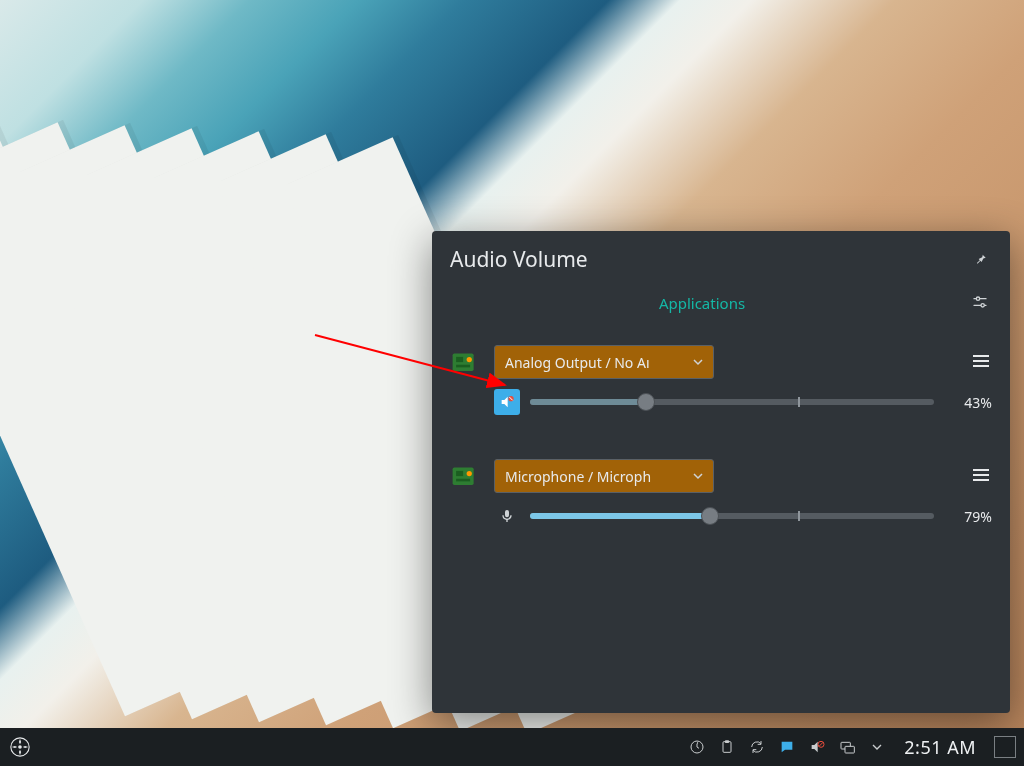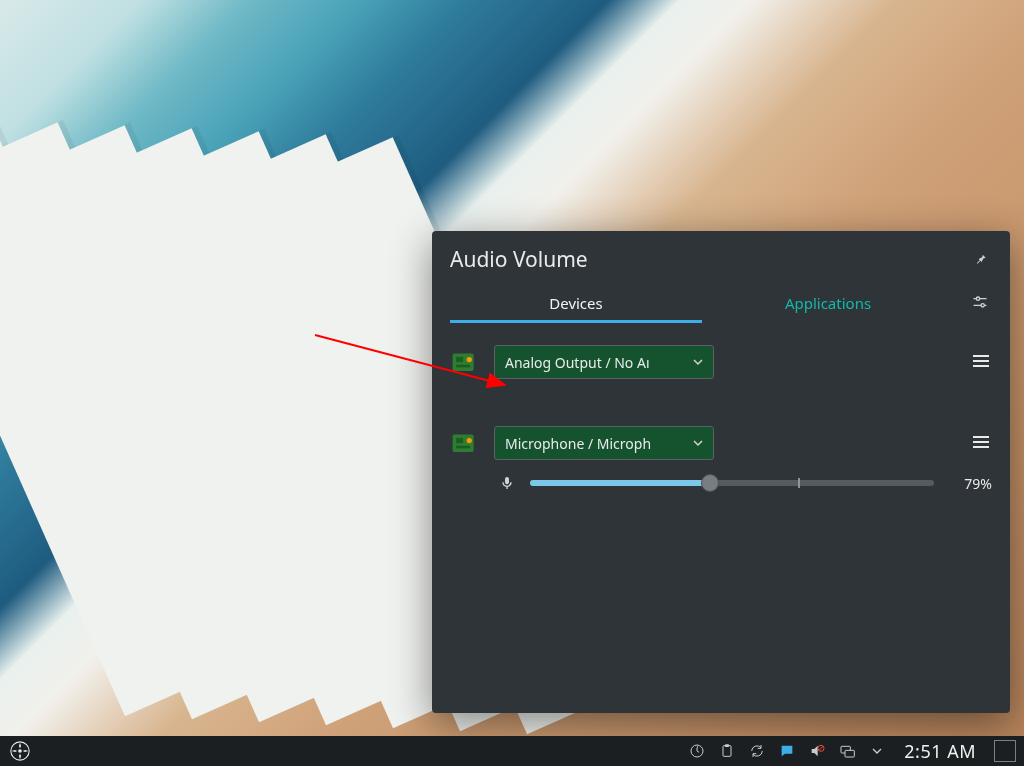--- a/index.html
+++ b/index.html
@@ -25,21 +25,21 @@
     transform: rotate(-24deg);
     pointer-events: none;
   }
   .band .step {
     position: absolute; width: 120px; height: 600px; background: #f0f2ef;
     box-shadow: 6px 0 0 rgba(0,0,0,0.06);
   }
 
   
   .taskbar {
-    position: absolute; left: 0; right: 0; bottom: 0; height: 30px;
+    position: absolute; left: 0; right: 0; bottom: 0; height: 38px;
     background: #1b1f22; color: #e6e8ea;
     display: flex; align-items: center; justify-content: space-between;
     padding: 0 8px;
   }
   .taskbar .left, .taskbar .right { display: flex; align-items: center; gap: 10px; }
   .taskbar .right { gap: 12px; }
   .tray-icon { width: 18px; height: 18px; display:flex; align-items:center; justify-content:center; cursor:pointer; color:#c9ccce; }
   .tray-icon svg { width: 16px; height: 16px; }
   .clock { font-size: 18px; letter-spacing: .5px; padding: 0 6px; color:#eef0f2; }
   .desktop-peek { width: 22px; height: 22px; border: 1px solid #7a7f83; }
@@ -62,21 +62,21 @@
   .tab.active { color:#eaf6fb; }
   .tab.active::after { content:""; position:absolute; left:0; right:0; bottom:0; height:3px; background:#3daee9; }
   .settings-btn { margin-left: 14px; cursor:pointer; padding:4px; }
 
   .device { margin-top: 22px; display:flex; align-items:flex-start; gap: 14px; }
   .dev-icon { width: 30px; margin-top: 4px; }
   .dev-body { flex:1; }
   .dev-top { display:flex; align-items:center; gap: 12px; }
   .port-select {
     width: 220px; height: 34px; border:1px solid #5a6066; border-radius:3px;
-    background:#14532d; display:flex; align-items:center; justify-content:space-between;
+    background:#a16207; display:flex; align-items:center; justify-content:space-between;
     padding: 0 10px; cursor:pointer; font-size:14px; color:#e8eaec;
     white-space:nowrap; overflow:hidden;
   }
   .port-select .caret { margin-left:8px; flex-shrink:0; }
   .dev-menu { margin-left:auto; cursor:pointer; padding:4px 2px; }
 
   .dev-bottom { display:flex; align-items:center; gap: 10px; margin-top: 10px; }
   .mute-btn { width:26px; height:26px; display:flex; align-items:center; justify-content:center; cursor:pointer; border-radius:3px; }
   .mute-btn.highlight { background:#3daee9; }
   .slider-wrap { flex:1; position:relative; height: 16px; display:flex; align-items:center; }
@@ -110,21 +110,20 @@
     <div class="popup-title">Audio Volume</div>
     <div class="pin">
       <svg width="14" height="14" viewBox="0 0 24 24">
           <path fill="#cfd3d6" d="M14 4l6 6-4 1-3 6-2-2-5 5-1-1 5-5-2-2 6-3 1-4-1-1z"></path>
         </svg>
     </div>
   </div>
 
   <div class="tab-row">
     <div class="tabs">
-      <div class="tab active">Devices</div>
       <div class="tab">Applications</div>
     </div>
     <div class="settings-btn">
       <svg width="16" height="16" viewBox="0 0 24 24">
         <g stroke="#cfd3d6" stroke-width="2" stroke-linecap="round">
           <line x1="3" y1="7" x2="21" y2="7"></line>
             <circle cx="9" cy="7" r="2.5" fill="#2f3439"></circle>
           <line x1="3" y1="17" x2="21" y2="17"></line>
             <circle cx="16" cy="17" r="2.5" fill="#2f3439"></circle>
         </g>
@@ -149,20 +148,36 @@
               <path d="M1 3l4 4 4-4" fill="none" stroke="#cfd3d6" stroke-width="1.5"></path>
             </svg>
         </div>
         <div class="dev-menu">
           <svg width="18" height="14" viewBox="0 0 18 14" class="hamburger-svg">
               <line x1="1" y1="2" x2="17" y2="2"></line>
               <line x1="1" y1="7" x2="17" y2="7"></line>
               <line x1="1" y1="12" x2="17" y2="12"></line>
             </svg>
         </div>
+      </div>
+      <div class="dev-bottom">
+        <div class="mute-btn highlight">
+          <svg width="16" height="16" viewBox="0 0 24 24">
+            <path fill="#ffffff" d="M4 9v6h4l5 5V4L8 9H4z"></path>
+            <circle cx="18" cy="7" r="4" fill="#e74c3c"></circle>
+              <path stroke="#fff" stroke-width="1.5" d="M15.5 4.5l5 5" fill="none"></path>
+          </svg>
+        </div>
+        <div class="slider-wrap">
+          <div class="slider-track"></div>
+          <div class="slider-fill" id="out-fill" style="background: rgb(110, 139, 151); width: 28.6667%;"></div>
+          <div class="slider-tick" id="out-tick" style="left: calc(66.6667% - 1px);"></div>
+          <div class="slider-thumb" id="out-thumb" style="left: 28.6667%;"></div>
+        </div>
+        <div class="pct"><span id="out-pct">43</span>%</div>
       </div>
     </div>
   </div>
 
   <div class="device" style="margin-top:44px;">
     <div class="dev-icon">
       <svg width="28" height="28" viewBox="0 0 32 32">
           <rect x="3" y="5" width="24" height="20" rx="2" fill="#2e7d32"></rect>
           <rect x="7" y="9" width="8" height="6" fill="#1b5e20"></rect>
           <circle cx="22" cy="12" r="3" fill="#ff9800"></circle>

